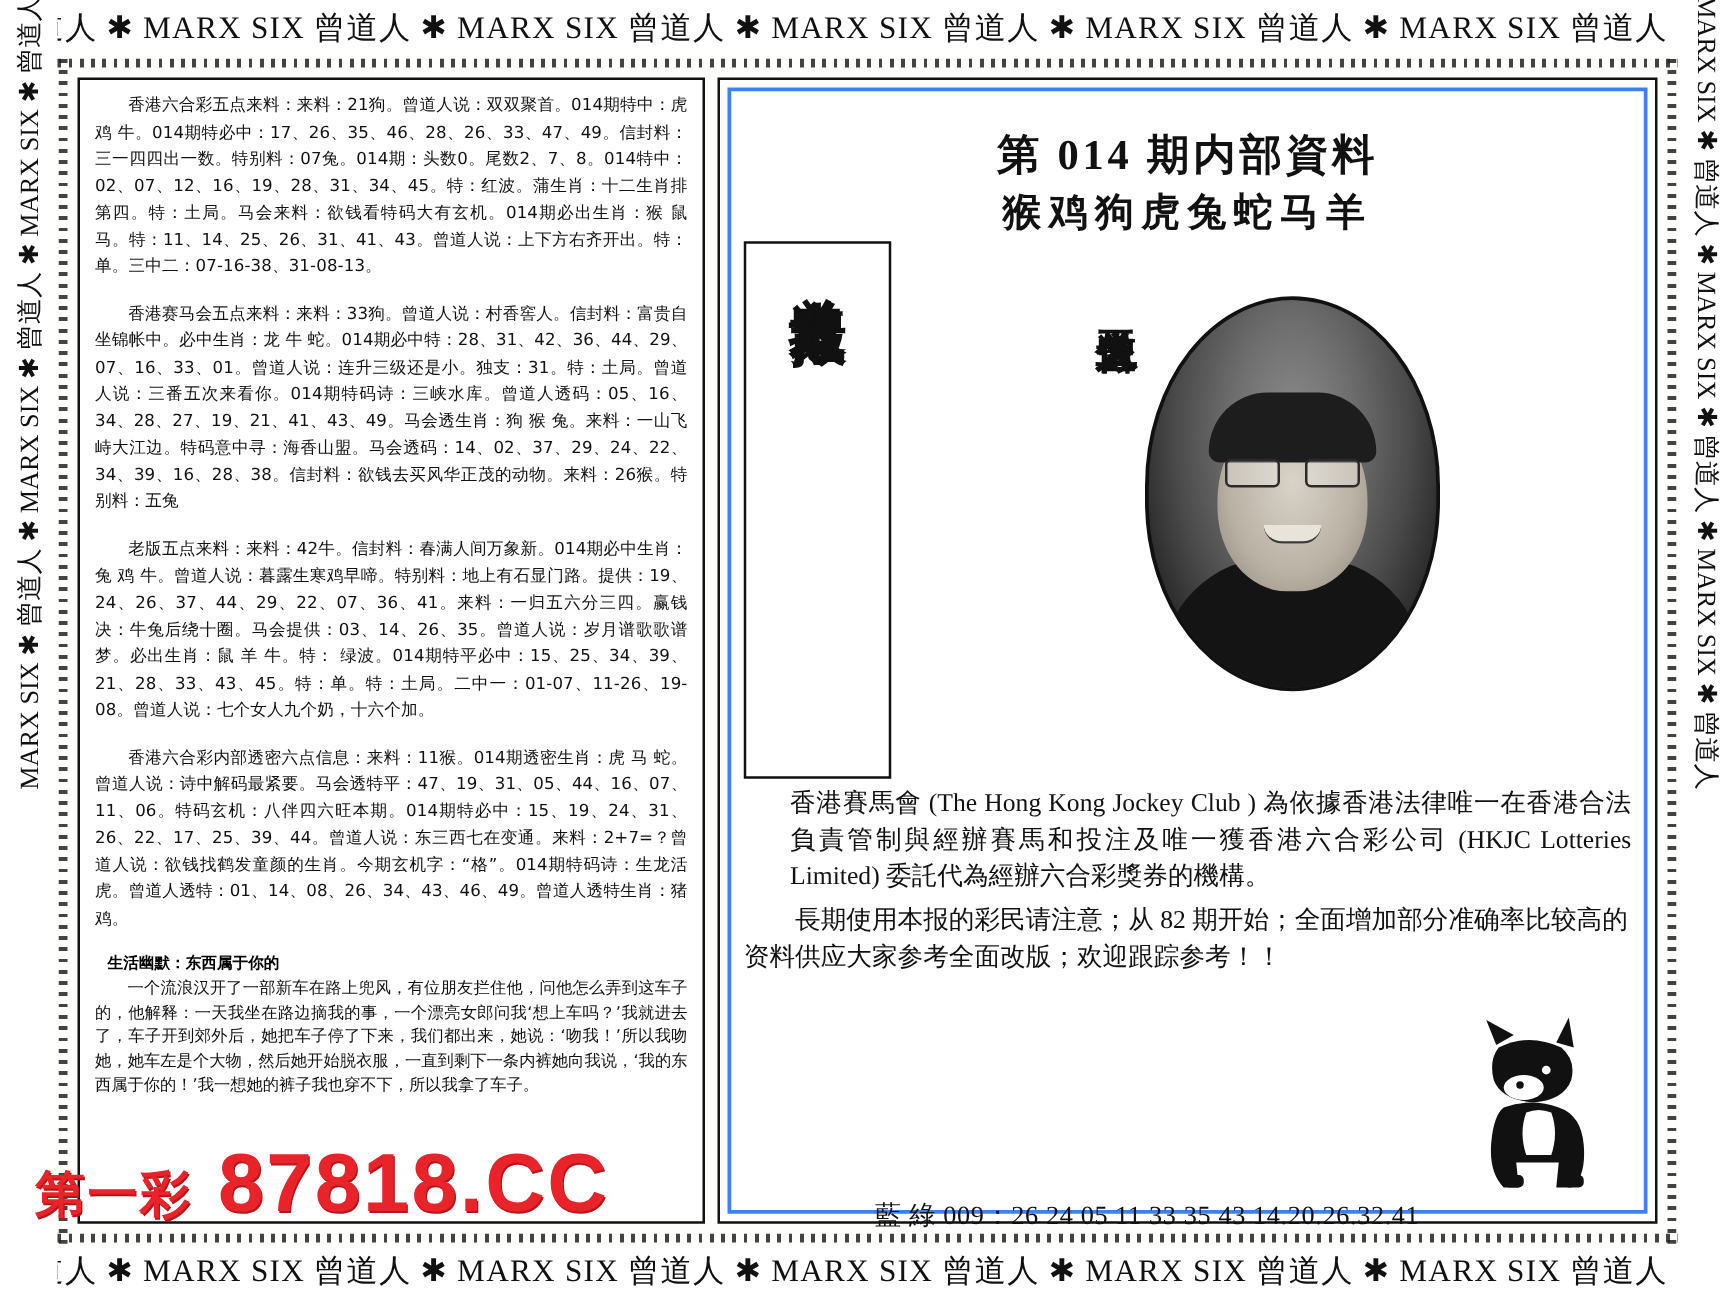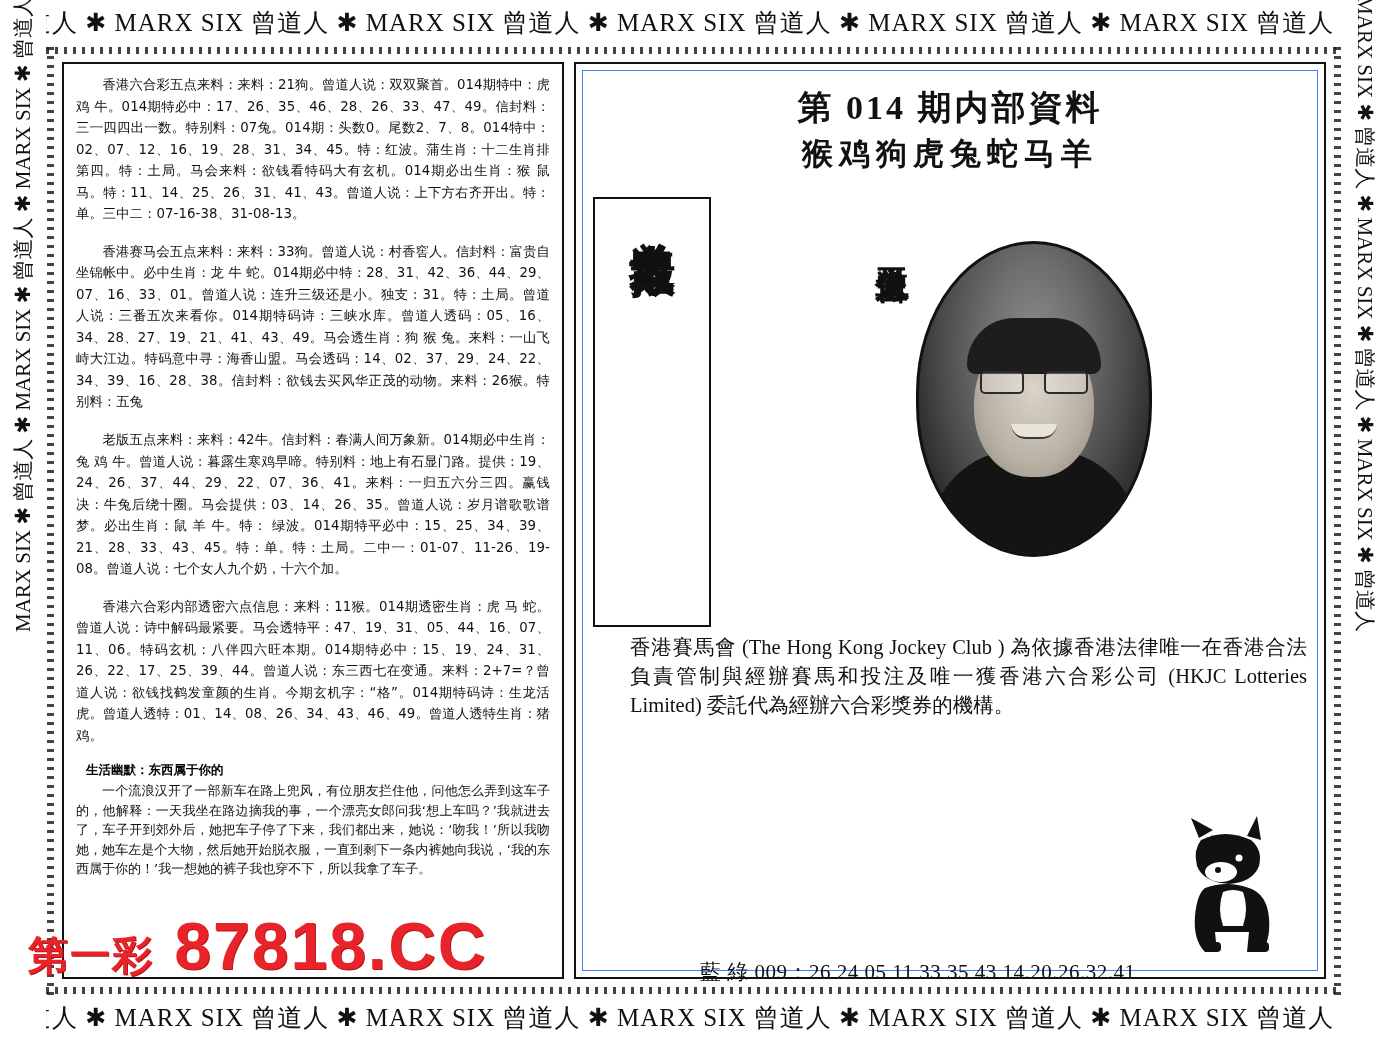--- a/index.html
+++ b/index.html
@@ -92,26 +92,26 @@
   }
   .col-right {
     flex: 1;
     border: 2px solid #111;
     box-sizing: border-box;
     background: #fff;
     position: relative;
     padding: 6px;
   }
   .col-right-inner {
-    border: 1px solid #3b82f6;
+    border: 3px solid #3b82f6;
     width: 100%;
     height: 100%;
     box-sizing: border-box;
     position: relative;
-    padding: 8px 10px;
+    padding: 22px 10px;
   }
 
   
   .blk {
     font-family: "DejaVu Sans", sans-serif;
     font-size: 13.3px;
     line-height: 1.62;
     color: #111;
     text-align: justify;
     margin-bottom: 16px;
@@ -141,21 +141,21 @@
     margin: 6px 0 2px 0;
     color: #111;
   }
   .zodiac-row {
     text-align: center;
     font-family: "Liberation Serif", serif;
     font-size: 31px;
     font-weight: bold;
     letter-spacing: 6px;
     color: #111;
-    margin-bottom: 22px;
+    margin-bottom: 2px;
   }
   .mid {
     display: flex;
     gap: 8px;
     height: 430px;
   }
   .vtitle-box {
     width: 118px;
     border: 2px solid #111;
     box-sizing: border-box;
@@ -350,20 +350,21 @@
                     <i></i>
                     <i></i>
                   </div>
                 <div class="mouth"></div>
               </div>
             </div>
           </div>
         </div>
 
         <div class="hkjc">香港賽馬會 (The Hong Kong Jockey Club ) 為依據香港法律唯一在香港合法負責管制與經辦賽馬和投注及唯一獲香港六合彩公司 (HKJC Lotteries Limited) 委託代為經辦六合彩獎券的機構。</div>
+        <div class="notice">長期使用本报的彩民请注意；从 82 期开始；全面增加部分准确率比较高的资料供应大家参考全面改版；欢迎跟踪参考！！</div>
 
         <svg class="dog" viewBox="0 0 150 150">
           <path d="M38 28 L30 8 L52 20 Z" fill="#111"></path>
           <path d="M86 26 L96 6 L100 30 Z" fill="#111"></path>
           <path d="M40 30 q24 -12 50 0 q12 10 8 26 q-6 16 -30 18 q-26 -2 -32 -18 q-4 -16 4 -26 Z" fill="#111"></path>
           <ellipse cx="60" cy="62" rx="16" ry="10" fill="#fff"></ellipse>
           <circle cx="57" cy="60" r="3" fill="#111"></circle>
           <circle cx="78" cy="48" r="3.5" fill="#fff"></circle>
           <path d="M44 78 q22 -8 44 0 q18 6 20 30 q2 26 -10 34 l-12 0 l2 -20 l-34 0 l2 20 l-12 0 q-12 -12 -10 -36 q2 -22 10 -28 Z" fill="#111"></path>
           <path d="M62 82 q10 -4 20 0 q6 16 0 34 l-20 0 q-6 -18 0 -34 Z" fill="#fff"></path>

